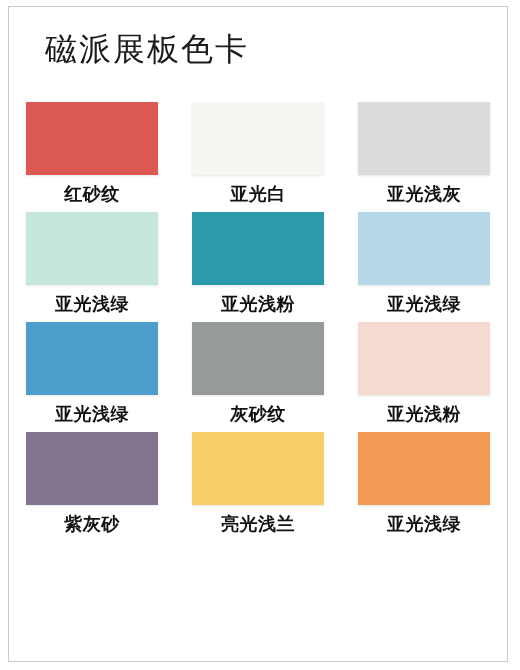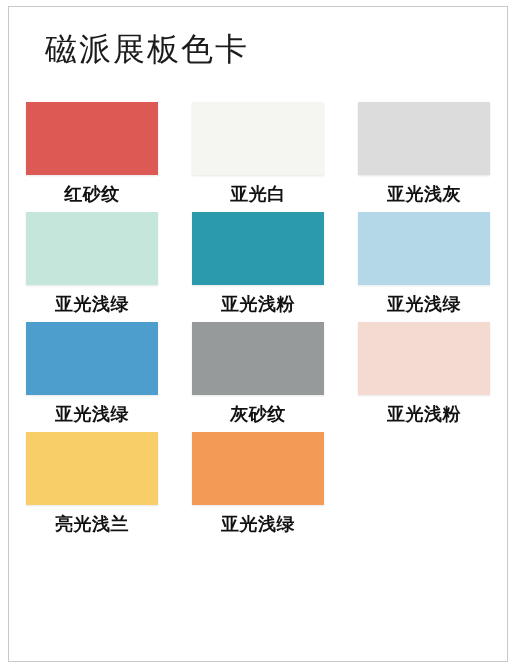--- a/index.html
+++ b/index.html
@@ -104,20 +104,24 @@
       </div>
       <div class="cell">
         <div class="swatch" style="background: rgb(150, 154, 154);"></div>
         <div class="label">灰砂纹</div>
       </div>
       <div class="cell">
         <div class="swatch" style="background: rgb(245, 218, 210);"></div>
         <div class="label">亚光浅粉</div>
       </div>
       <div class="cell">
+        <div class="swatch" style="background: rgb(130, 115, 142);"></div>
+        <div class="label">紫灰砂</div>
+      </div>
+      <div class="cell">
         <div class="swatch" style="background: rgb(247, 206, 104);"></div>
         <div class="label">亮光浅兰</div>
       </div>
       <div class="cell">
         <div class="swatch" style="background: rgb(242, 154, 86);"></div>
         <div class="label">亚光浅绿</div>
       </div>
     </div>
 
 </div>

